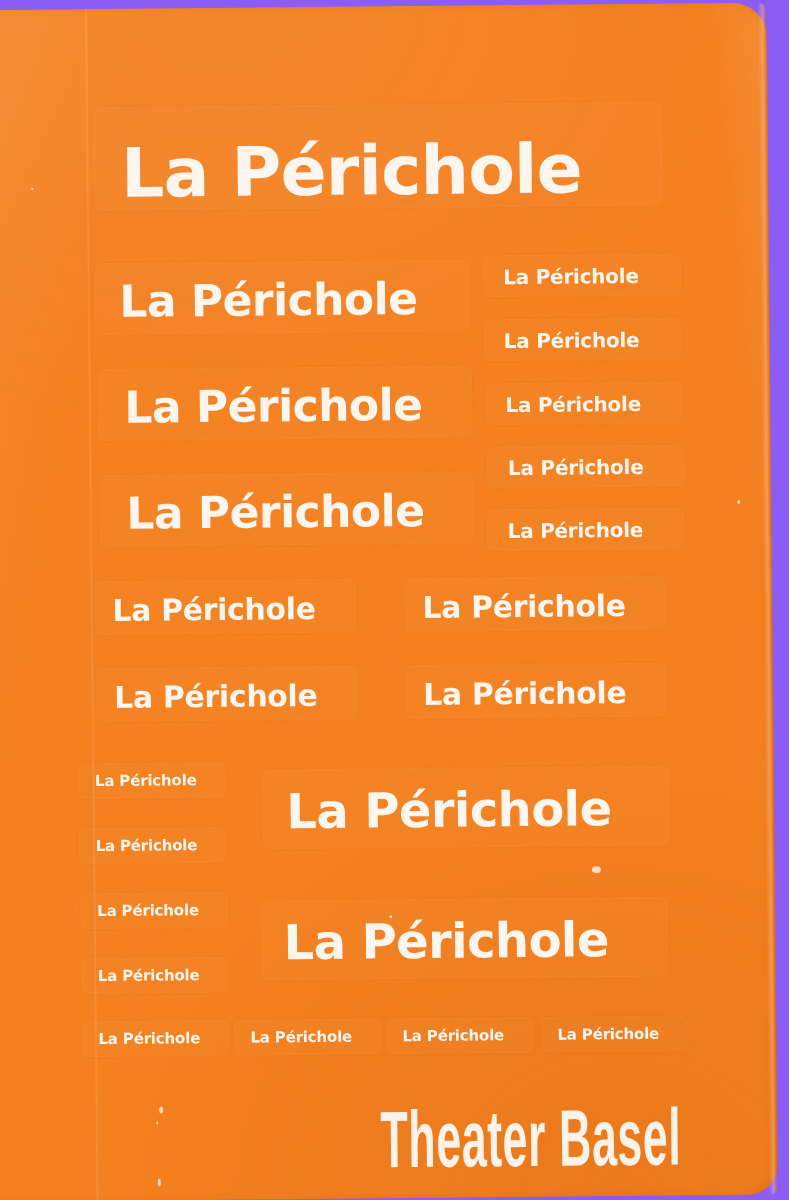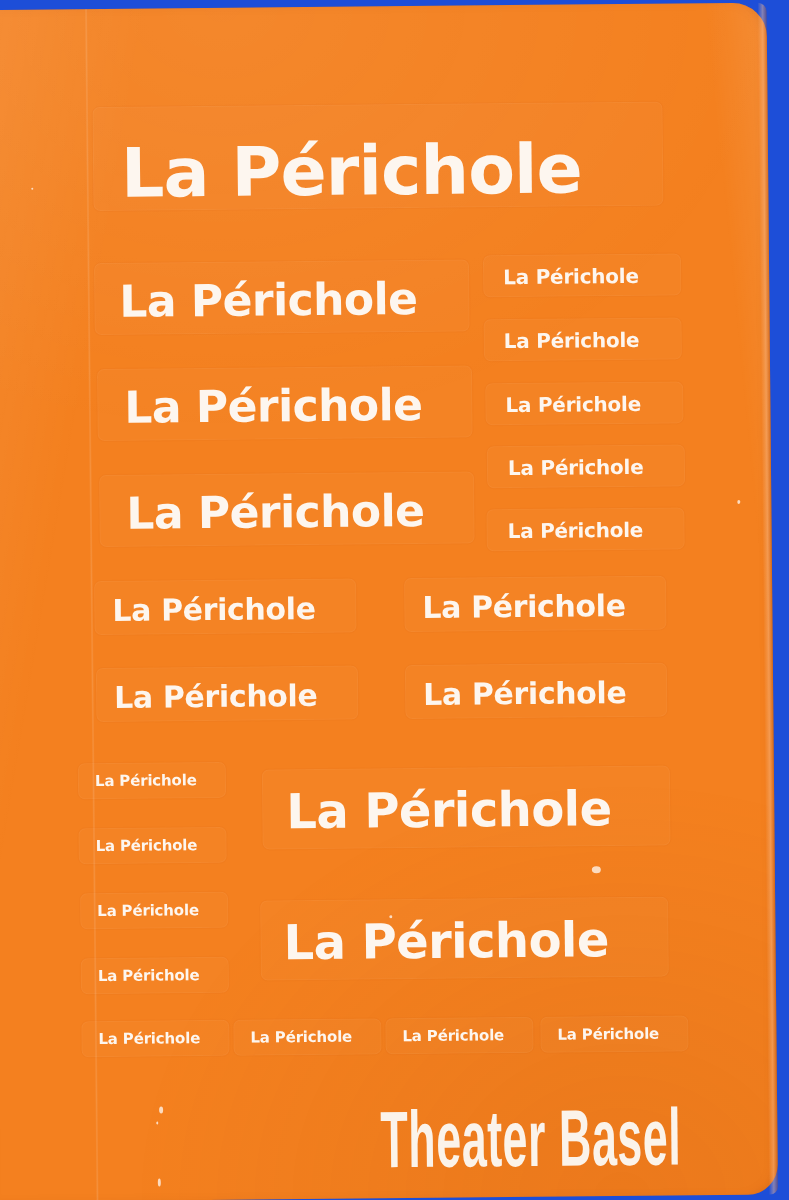--- a/index.html
+++ b/index.html
@@ -102,21 +102,21 @@
     white-space: nowrap;
     line-height: 1;
     transform: scaleX(0.56);
     transform-origin: left center;
     letter-spacing: 0.012em;
   }
 </style>
 </head>
 <body>
 
-<div id="page" style="background: #1d4ed8;">
+<div id="page" style="background: #8b5cf6;">
 
   <div id="cover" style="background: rgb(244, 128, 31);">
     <div class="sheen"></div>
     <div class="crease"></div>
     <div class="foreedge"></div>
 
     <div id="panel-layer">
         <div class="panel" style="left: 103px; top: 98px; width: 570px; height: 104px;"></div>
         <div class="panel" style="left: 103px; top: 254px; width: 375px; height: 72px;"></div>
         <div class="panel" style="left: 105px; top: 360px; width: 375px; height: 72px;"></div>

